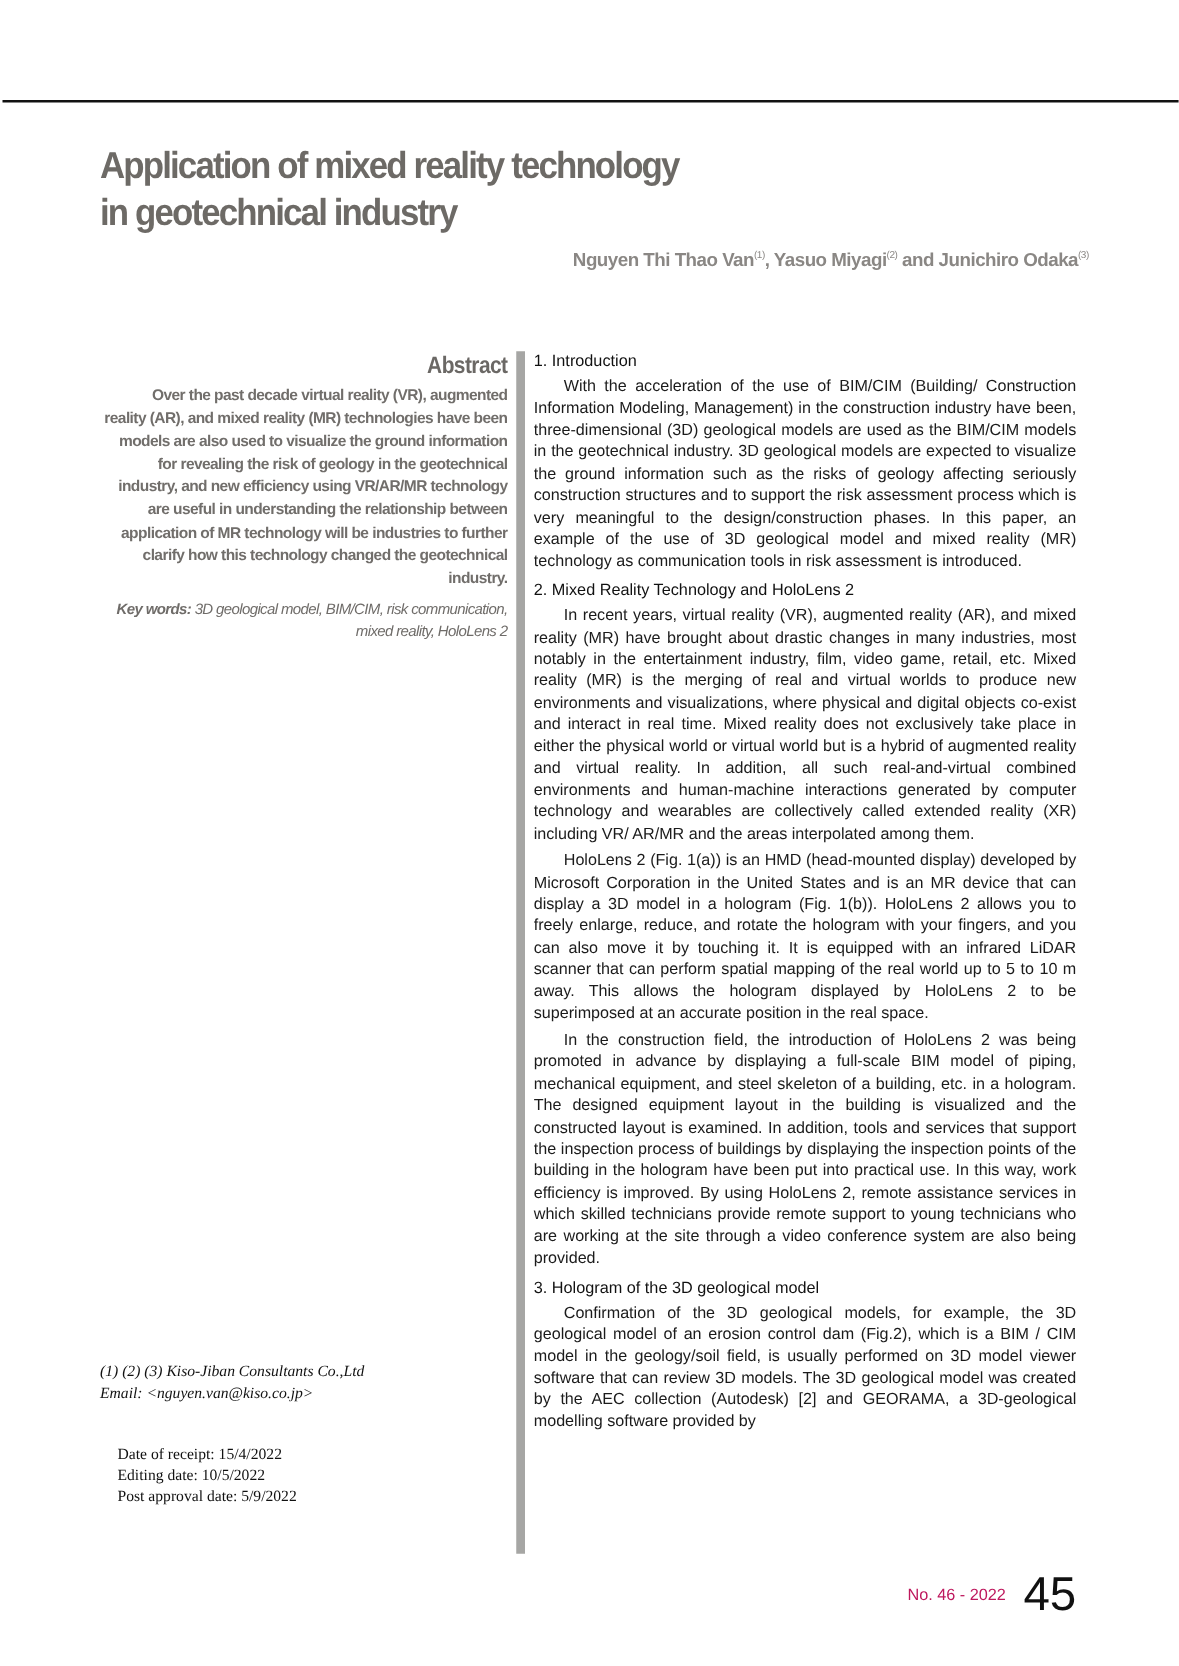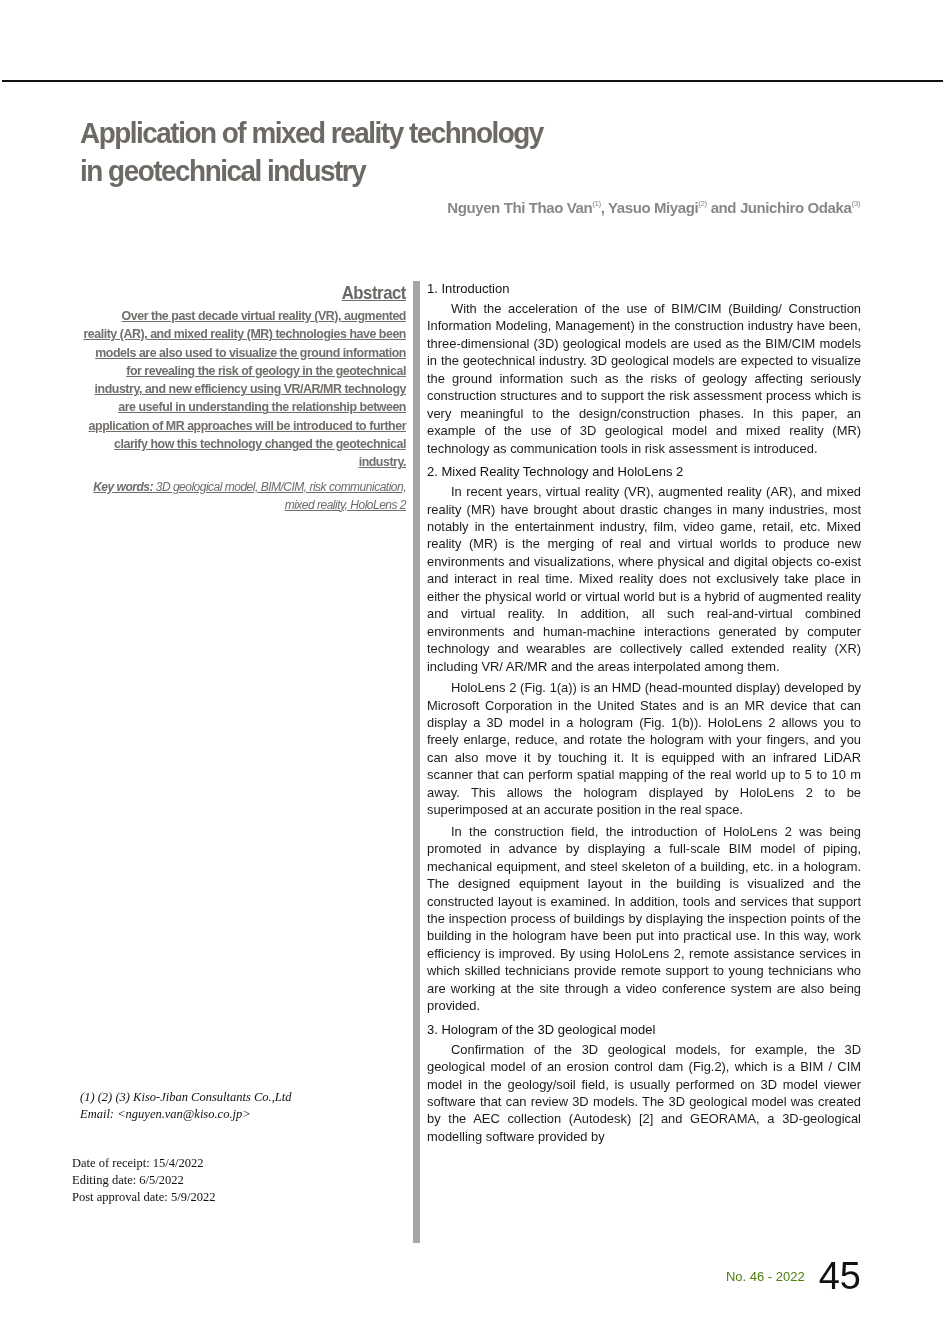--- a/index.html
+++ b/index.html
@@ -6,28 +6,28 @@
   body { width: 943px; height: 1333px; position: relative; overflow: hidden; }
   .top-rule { position: absolute; left: 2px; top: 80px; width: 941px; height: 2px; background: #111; }
   .title {
     position: absolute; left: 80px; top: 114px; width: 700px;
     font-family: "Liberation Sans", sans-serif; font-weight: bold;
     font-size: 30px; line-height: 38px; color: #6d6a66; letter-spacing: -1.6px;
     transform: scaleX(0.93); transform-origin: left top;
   }
   .title div { white-space: nowrap; }
   .authors {
-    position: absolute; right: 83px; top: 199px;
+    position: absolute; right: 72px; top: 199px;
     font-family: "Liberation Sans", sans-serif; font-weight: bold;
     font-size: 15px; color: #8a8784; letter-spacing: -0.4px; white-space: nowrap;
   }
   .authors sup { font-size: 8px; font-weight: normal; vertical-align: 7px; }
   .left-col {
     position: absolute; left: 76px; top: 281px; width: 330px; text-align: right;
-    font-family: "Liberation Sans", sans-serif; color: #6f6c69; text-decoration: underline;
+    font-family: "Liberation Sans", sans-serif; color: #6f6c69;
   }
   .abstract-heading {
     font-size: 19px; font-weight: bold; color: #6b6865; letter-spacing: -0.5px;
     margin-bottom: 2px; line-height: 24px;
     transform: scaleX(0.88); transform-origin: right top;
   }
   .abstract-body {
     font-size: 12.4px; font-weight: bold; line-height: 18.3px; letter-spacing: -0.45px;
     color: #716e6b;
   }
@@ -37,21 +37,21 @@
     color: #6f6c69; letter-spacing: -0.5px;
   }
   .keywords .kw-label { font-weight: bold; }
   .keywords div { white-space: nowrap; }
   .affil {
     position: absolute; left: 80px; top: 1089px;
     font-family: "Liberation Serif", serif; font-style: italic; font-size: 12.5px;
     line-height: 17px; color: #111;
   }
   .dates {
-    position: absolute; left: 72px; top: 1155px;
+    position: absolute; left: 94px; top: 1155px;
     font-family: "Liberation Serif", serif; font-size: 12.5px; line-height: 17px; color: #111;
   }
   .gray-bar {
     position: absolute; left: 413px; top: 281px; width: 7px; height: 962px; background: #a6a6a4;
   }
   .right-col {
     position: absolute; left: 427px; top: 280px; width: 434px;
     font-family: "Liberation Sans", sans-serif; font-size: 12.9px; line-height: 17.45px;
     color: #1b1b1b;
   }
@@ -59,21 +59,21 @@
     font-weight: normal; font-size: 13px; line-height: 18px; color: #111; margin: 0;
   }
   .section-gap { margin-top: 6px; }
   .para { margin: 0; text-align: justify; text-indent: 24px; }
   .para + .para { margin-top: 4px; }
   .para-gap { margin-top: 2px; }
   .footer {
     position: absolute; right: 82px; top: 1255px; white-space: nowrap;
     font-family: "Liberation Sans", sans-serif; color: #777;
   }
-  .issue { font-size: 13px; vertical-align: 8px; margin-right: 14px; color: #4d7c0f; }
+  .issue { font-size: 13px; vertical-align: 8px; margin-right: 14px; color: #be185d; }
   .page-num { font-family: "Liberation Sans", sans-serif; font-size: 38px; color: #111; font-weight: normal; }
 </style>
 </head>
 <body>
 
 <div class="top-rule"></div>
 
 <div class="title">
   <div>Application of mixed reality technology</div>
   <div>in geotechnical industry</div>
@@ -85,38 +85,38 @@
 
 <div class="left-col">
   <div class="abstract-heading">Abstract</div>
   <div class="abstract-body">
     <div>Over the past decade virtual reality (VR), augmented</div>
     <div>reality (AR), and mixed reality (MR) technologies have been</div>
     <div>models are also used to visualize the ground information</div>
     <div>for revealing the risk of geology in the geotechnical</div>
     <div>industry, and new efficiency using VR/AR/MR technology</div>
     <div>are useful in understanding the relationship between</div>
-    <div>application of MR approaches will be introduced to further</div>
+    <div>application of MR technology will be industries to further</div>
     <div>clarify how this technology changed the geotechnical</div>
     <div>industry.</div>
   </div>
   <div class="keywords">
     <div><span class="kw-label">Key words:</span><span> 3D geological model, BIM/CIM, risk communication,</span></div>
     <div>mixed reality, HoloLens 2</div>
   </div>
 </div>
 
 <div class="affil">
   <div>(1) (2) (3) Kiso-Jiban Consultants Co.,Ltd</div>
   <div>Email: &lt;nguyen.van@kiso.co.jp&gt;</div>
 </div>
 
 <div class="dates">
   <div>Date of receipt: 15/4/2022</div>
-  <div>Editing date: 6/5/2022</div>
+  <div>Editing date: 10/5/2022</div>
   <div>Post approval date: 5/9/2022</div>
 </div>
 
 <div class="gray-bar"></div>
 
 <div class="right-col">
   <h3 class="section-heading">1. Introduction</h3>
   <p class="para para-gap">With the acceleration of the use of BIM/CIM (Building/ Construction Information Modeling, Management) in the construction industry have been, three-dimensional (3D) geological models are used as the BIM/CIM models in the geotechnical industry. 3D geological models are expected to visualize the ground information such as the risks of geology affecting seriously construction structures and to support the risk assessment process which is very meaningful to the design/construction phases. In this paper, an example of the use of 3D geological model and mixed reality (MR) technology as communication tools in risk assessment is introduced.</p>
 
   <h3 class="section-heading section-gap">2. Mixed Reality Technology and HoloLens 2</h3>

